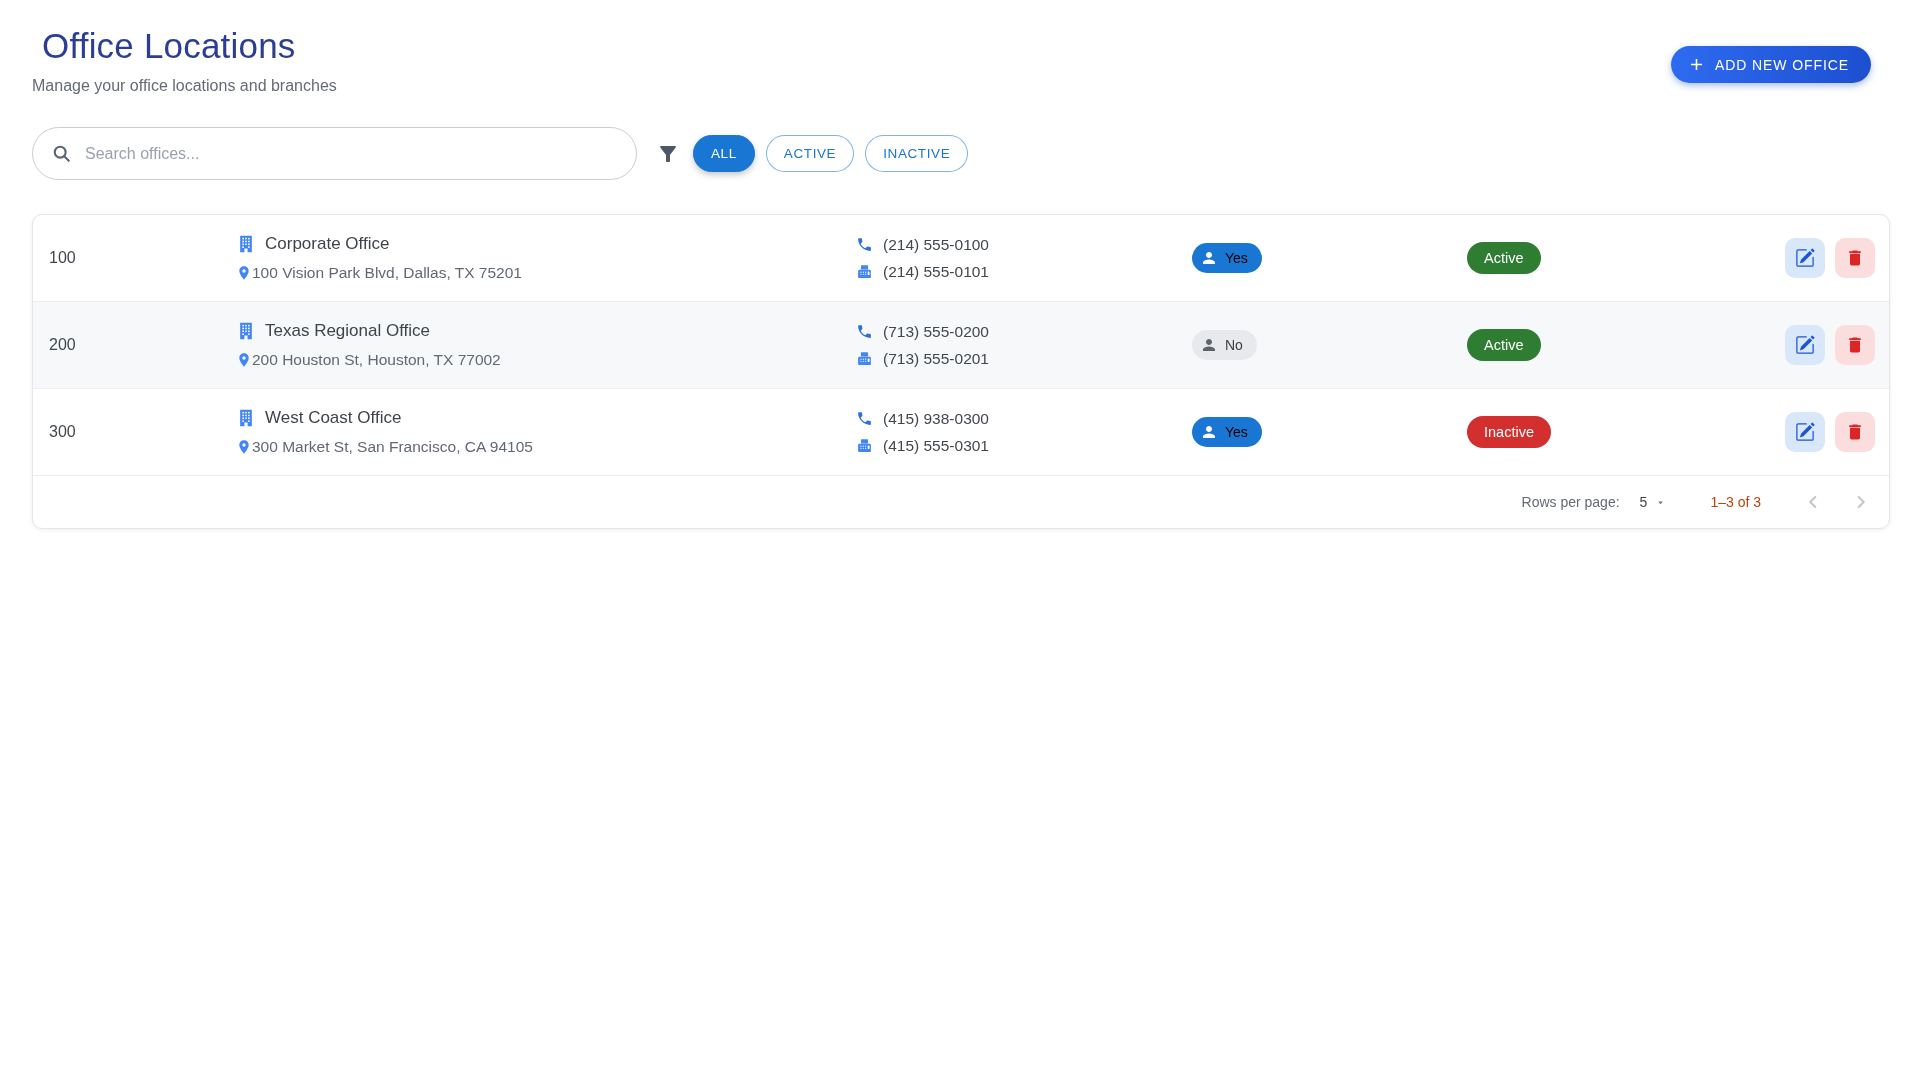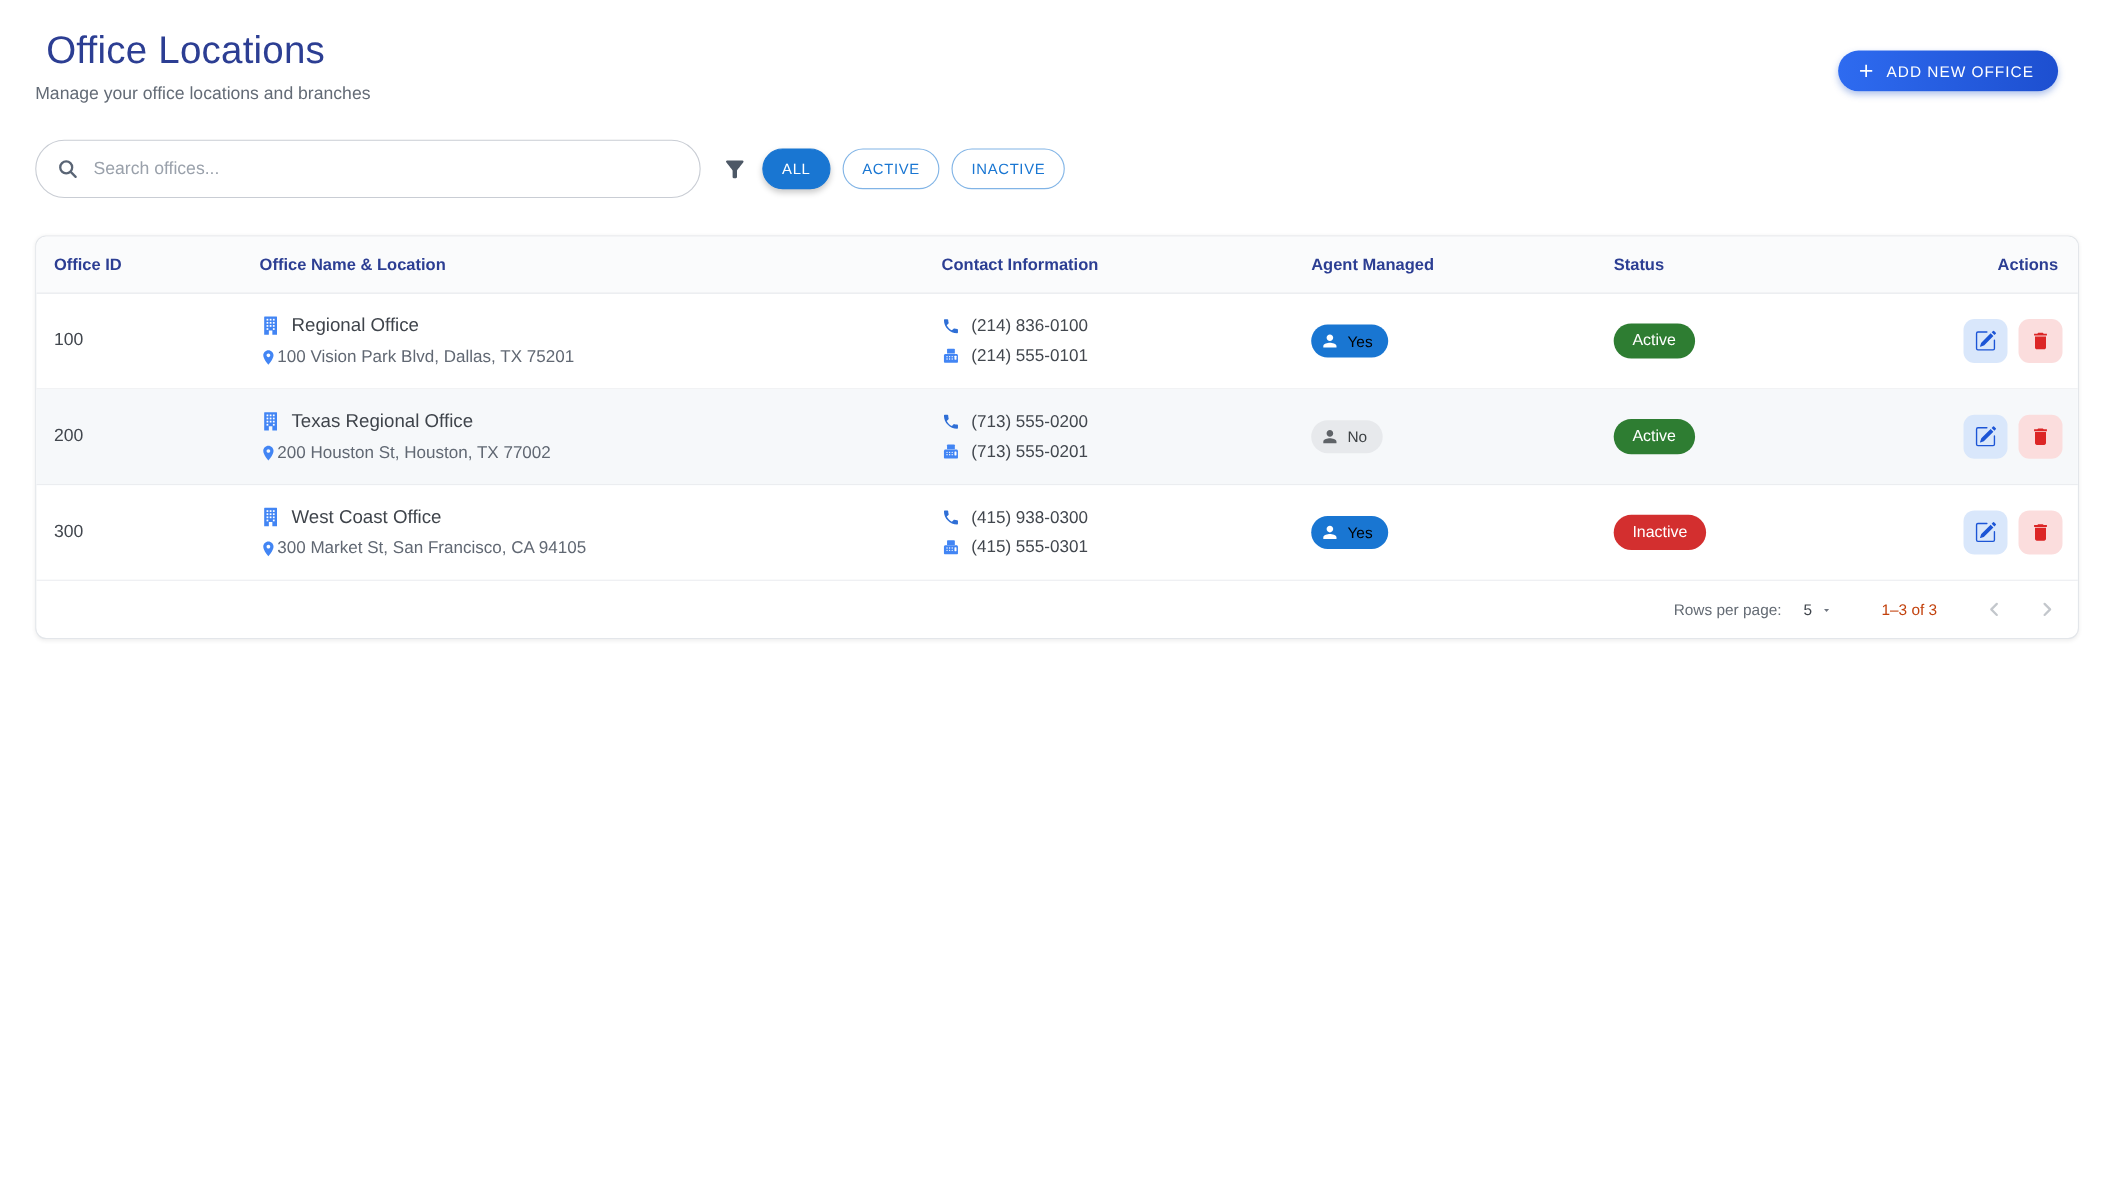--- a/index.html
+++ b/index.html
@@ -171,28 +171,20 @@
   </span>
   <div class="chips">
     <button class="chip-filter selected">ALL</button>
     <button class="chip-filter">ACTIVE</button>
     <button class="chip-filter">INACTIVE</button>
   </div>
 </div>
 
 <div class="table-card">
 
-  <div class="t-row t-head">
-    <div class="th">Office ID</div>
-    <div class="th">Office Name &amp; Location</div>
-    <div class="th">Contact Information</div>
-    <div class="th">Agent Managed</div>
-    <div class="th">Status</div>
-    <div class="th th-actions">Actions</div>
-  </div>
 
   <div class="t-row data-row">
     <div class="td cell-id">100</div>
     <div class="td">
       <div class="line name-line">
         <span style="display:inline-flex;">
           <svg width="20" height="20" viewBox="0 0 24 24">
               <path fill="#4285f4" d="M5.5 2h13c.28 0 .5.22.5.5V22h-5.1v-4.6h-3.8V22H5V2.5c0-.28.22-.5.5-.5z"></path>
               <g fill="#ffffff">
                 <rect x="7.6" y="4.6" width="1.9" height="1.9"></rect>
@@ -202,39 +194,39 @@
                 <rect x="11.05" y="8" width="1.9" height="1.9"></rect>
                 <rect x="14.5" y="8" width="1.9" height="1.9"></rect>
                 <rect x="7.6" y="11.4" width="1.9" height="1.9"></rect>
                 <rect x="11.05" y="11.4" width="1.9" height="1.9"></rect>
                 <rect x="14.5" y="11.4" width="1.9" height="1.9"></rect>
                 <rect x="7.6" y="14.8" width="1.9" height="1.9"></rect>
                 <rect x="14.5" y="14.8" width="1.9" height="1.9"></rect>
               </g>
             </svg>
         </span>
-        <span class="name-text">Regional Office</span>
+        <span class="name-text">Corporate Office</span>
       </div>
       <div class="line addr-line">
         <span style="display:inline-flex;">
           <svg width="16" height="16" viewBox="0 0 24 24">
               <path fill="#4285f4" d="M12 2C8.13 2 5 5.13 5 9c0 5.25 7 13 7 13s7-7.75 7-13c0-3.87-3.13-7-7-7zm0 9.5c-1.38 0-2.5-1.12-2.5-2.5s1.12-2.5 2.5-2.5 2.5 1.12 2.5 2.5-1.12 2.5-2.5 2.5z"></path>
             </svg>
         </span>
         <span class="addr-text">100 Vision Park Blvd, Dallas, TX 75201</span>
       </div>
     </div>
     <div class="td">
       <div class="line contact-line">
         <span style="display:inline-flex;">
           <svg width="17" height="17" viewBox="0 0 24 24">
               <path fill="#2f6fd6" d="M6.62 10.79c1.44 2.83 3.76 5.14 6.59 6.59l2.2-2.2c.27-.27.67-.36 1.02-.24 1.12.37 2.33.57 3.57.57.55 0 1 .45 1 1V20c0 .55-.45 1-1 1-9.39 0-17-7.61-17-17 0-.55.45-1 1-1h3.5c.55 0 1 .45 1 1 0 1.25.2 2.45.57 3.57.11.35.03.74-.25 1.02l-2.2 2.2z"></path>
             </svg>
         </span>
-        <span class="contact-text">(214) 836-0100</span>
+        <span class="contact-text">(214) 555-0100</span>
       </div>
       <div class="line contact-line">
         <span style="display:inline-flex;">
           <svg width="17" height="17" viewBox="0 0 24 24">
               <g fill="#4285f4">
                 <path d="M8 3h8c.55 0 1 .45 1 1v5H7V4c0-.55.45-1 1-1z"></path>
                 <path d="M5 9.5h14c1.1 0 2 .9 2 2V20c0 .55-.45 1-1 1H4c-.55 0-1-.45-1-1v-8.5c0-1.1.9-2 2-2z"></path>
               </g>
               <g fill="#ffffff">
                 <circle cx="7" cy="13" r="0.9"></circle>

